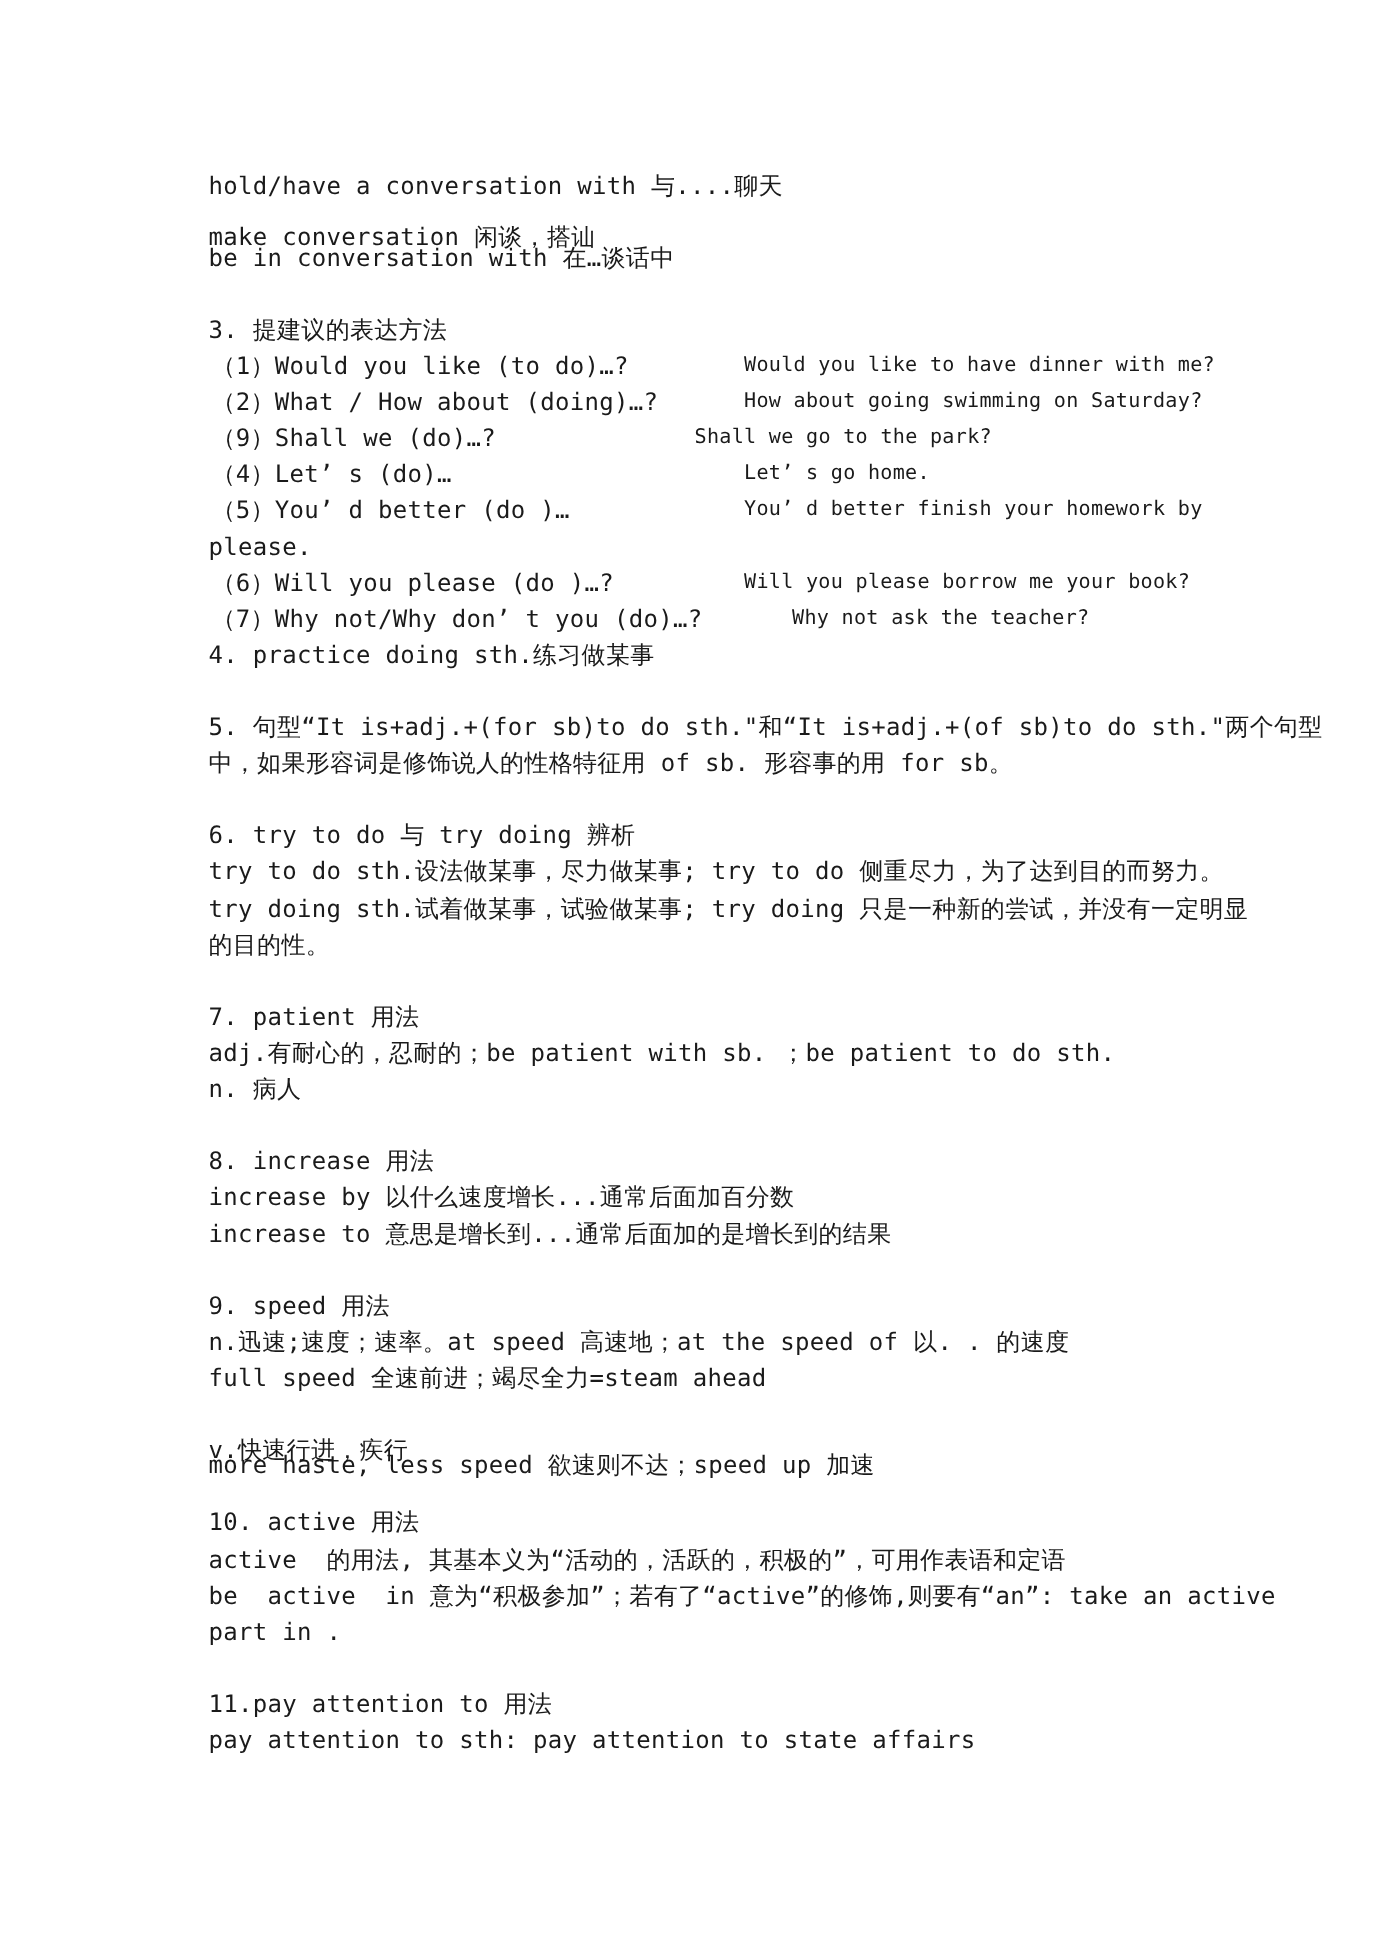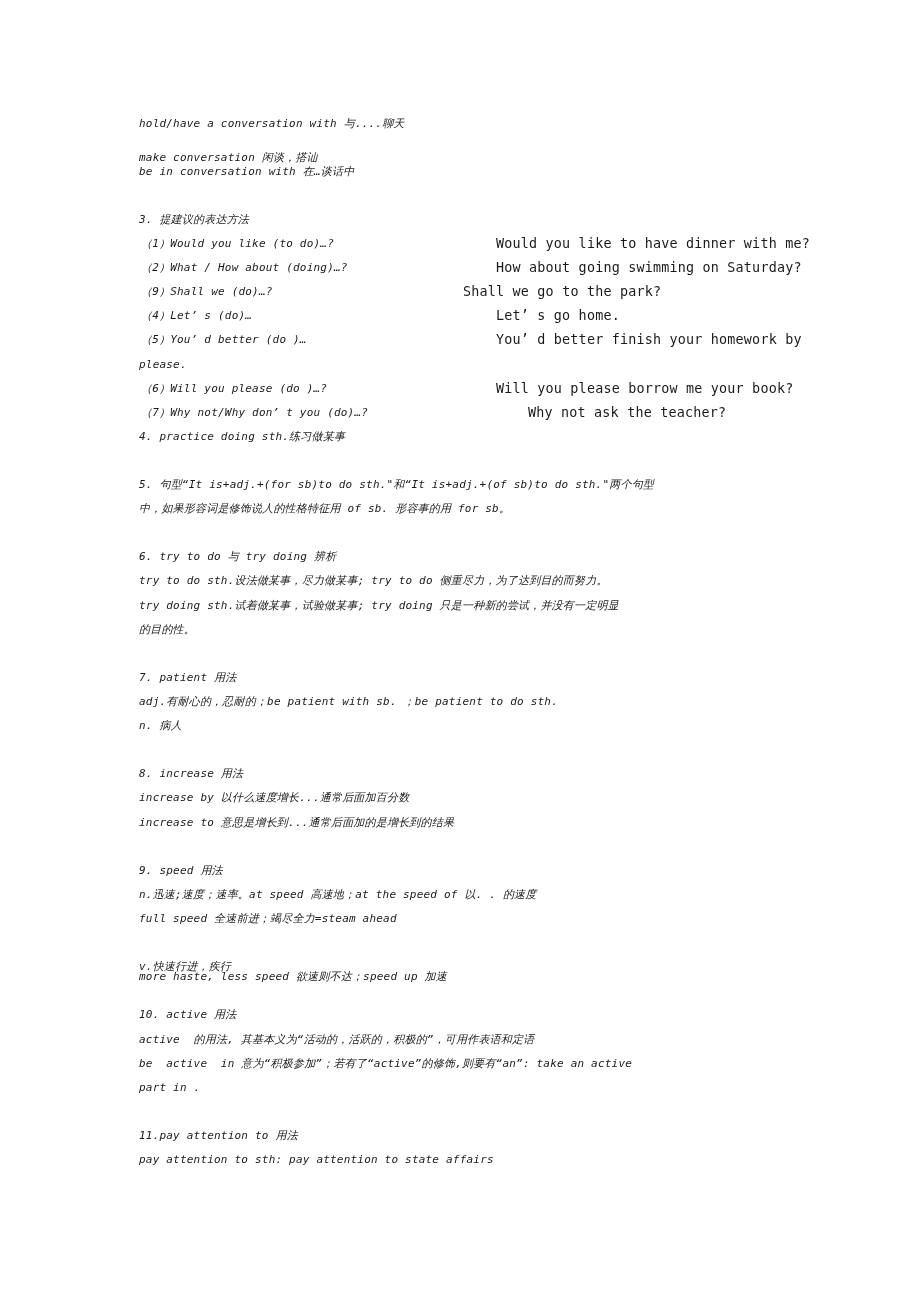--- a/index.html
+++ b/index.html
@@ -1,18 +1,18 @@
 <!DOCTYPE html>
 <html><head>
 <meta charset="utf-8">
 <style>
   html, body { margin:0; padding:0; background:#ffffff; }
   body { width:920px; height:1302px; position:relative; overflow:hidden;
          font-family:"DejaVu Sans Mono","Liberation Mono",monospace; color:#1a1a1a; }
-  .line { position:absolute; left:139px; font-size:11px; line-height:20px; white-space:pre; letter-spacing:0.2px;font-style:italic; }
+  .line { position:absolute; left:139px; font-size:16px; line-height:20px; white-space:pre; letter-spacing:0.2px; }
   .col2 { position:absolute; font-size:13.4px; line-height:20px; white-space:pre; letter-spacing:0.2px;text-align:center; }
 </style>
 </head>
 <body>
 
 <div>
 
   <div class="line" style="top:114px">hold/have a conversation with 与....聊天</div>
   <div class="line" style="top:148px">make conversation 闲谈，搭讪</div>
   <div class="line" style="top:162px">be in conversation with 在…谈话中</div>

